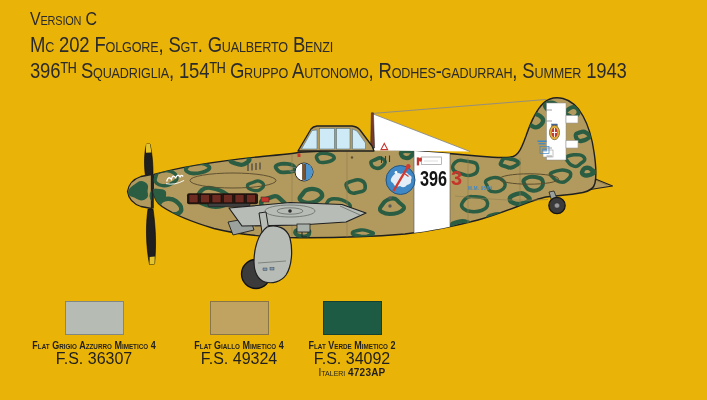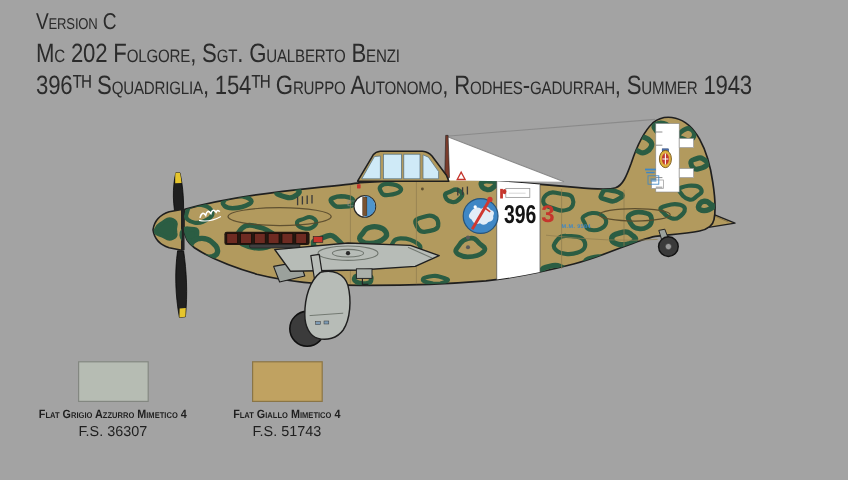--- a/index.html
+++ b/index.html
@@ -1,16 +1,16 @@
 <!DOCTYPE html>
 <html style="--tan: #b29a5e; --camo: #2b5d43; --outline: #1f1f1f; --gray: #b7bcb7; --glass: #cfeaf7; --red: #c5352c; --blue: #3f87c5; --yellow: #e6c52c; --exhaust: #6e2b22; --mast: #7a3b2b; --wheel: #3b3b3b;"><head>
 <meta charset="utf-8">
 <style>
   html,body{margin:0;padding:0;background:#fff;}
-  .page{position:relative;width:707px;height:400px;background:#a3a3a3;overflow:hidden;
+  .page{position:relative;width:707px;height:400px;background:#eab308;overflow:hidden;
         font-family:"Liberation Sans","DejaVu Sans",sans-serif;color:#2b2b2b;}
   
   .hdr{position:absolute;left:30px;top:5px;}
   .hl{font-variant:small-caps;letter-spacing:-0.2px;transform:scaleX(0.84);
       transform-origin:0 50%;white-space:nowrap;display:block;}
   .hl1{font-size:19px;line-height:27px;}
   .hl2{font-size:22px;line-height:26px;}
   .hl3{font-size:22px;line-height:26px;}
   
   .art{position:absolute;left:0;top:0;width:707px;height:400px;}
@@ -22,21 +22,21 @@
   .pline{stroke:#8f7d4f;stroke-width:.8;opacity:.75;fill:none;}
   .detail{stroke:#70766f;stroke-width:.9;fill:none;}
   svg text{font-family:"Liberation Sans","DejaVu Sans",sans-serif;}
   
   .palette{position:absolute;left:0;top:300px;width:575px;height:100px;}
   .sw{position:absolute;width:154px;text-align:center;color:#1f1f1f;}
   .sw1{left:17px;} .sw2{left:162px;} .sw3{left:275px;}
   .chip{width:57px;height:32px;margin:1px auto 4px;border:1px solid rgba(0,0,0,.28);}
   .nm{font-size:10px;font-weight:bold;font-variant:small-caps;line-height:13px;
       transform:scaleX(.9);transform-origin:50% 50%;white-space:nowrap;}
-  .fsl{font-size:12px;line-height:14px;}
+  .fsl{font-size:16px;line-height:14px;}
   .itl{font-size:10px;line-height:13px;font-variant:small-caps;}
   .itl b{letter-spacing:.2px;}
 </style>
 </head>
 <body>
 
 <div class="page">
 
   <div class="hdr">
     <span class="hl hl1">Version C</span>
@@ -237,16 +237,22 @@
   <div class="palette">
     <div class="sw sw1">
       <div class="chip" style="background: rgb(182, 188, 179);"></div>
       <div class="nm">Flat Grigio Azzurro Mimetico 4</div>
       <div class="fsl">F.S. 36307</div>
       <div class="itl"><span></span><b></b></div>
     </div>
     <div class="sw sw2">
       <div class="chip" style="background: rgb(192, 162, 97);"></div>
       <div class="nm">Flat Giallo Mimetico 4</div>
-      <div class="fsl">F.S. 51743</div>
+      <div class="fsl">F.S. 49324</div>
+    </div>
+    <div class="sw sw3">
+      <div class="chip" style="background: rgb(30, 91, 69);"></div>
+      <div class="nm">Flat Verde Mimetico 2</div>
+      <div class="fsl">F.S. 34092</div>
+      <div class="itl"><span>Italeri </span><b>4723AP</b></div>
     </div>
   </div>
 </div>
 
 </body></html>

